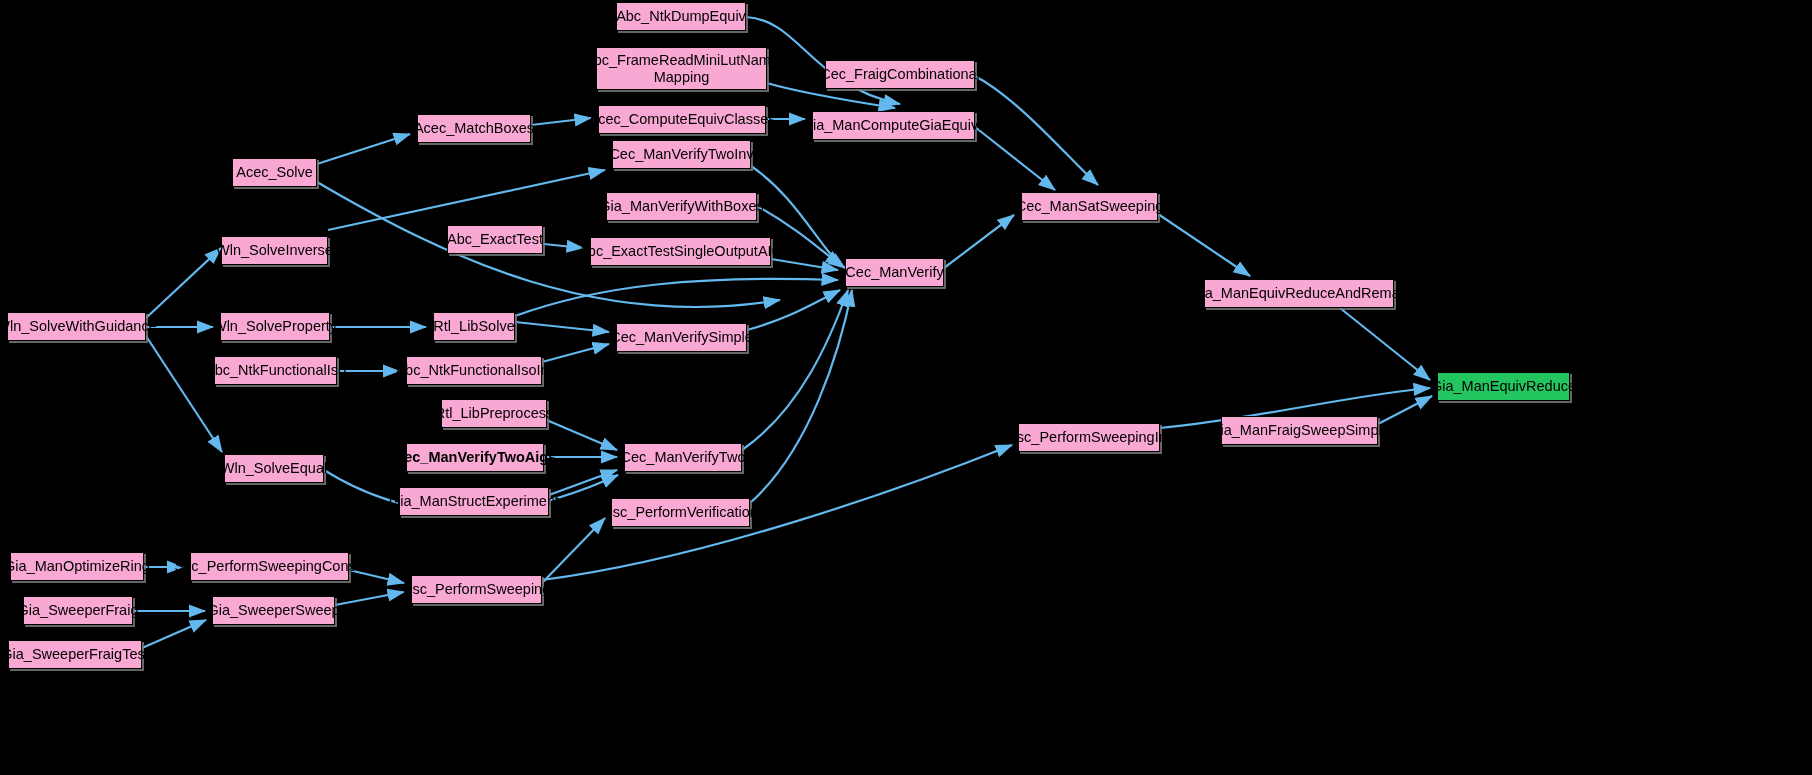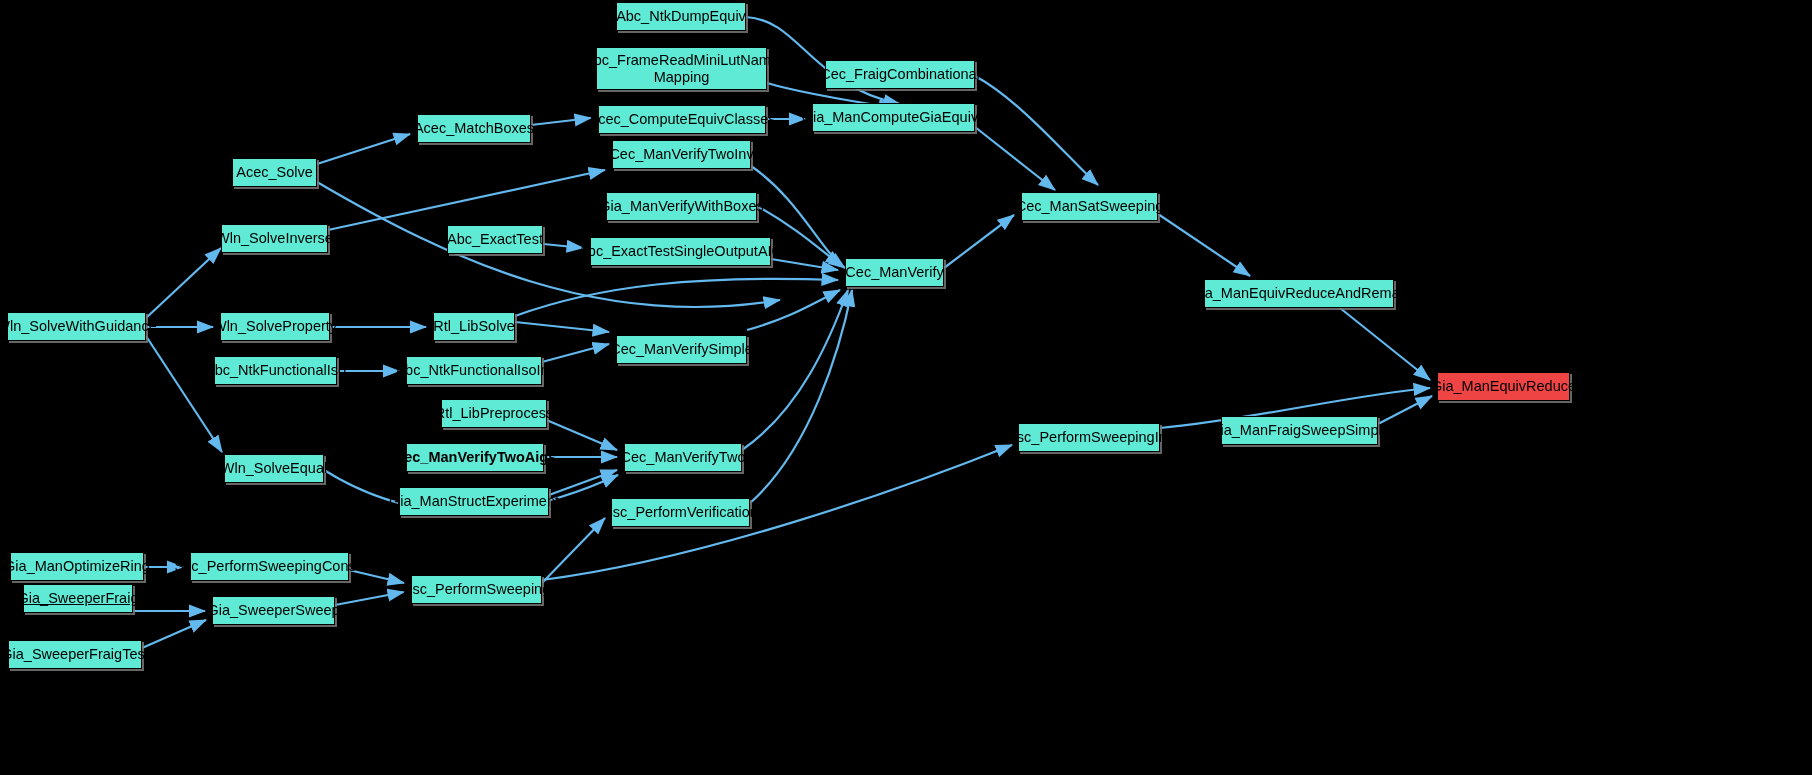--- a/index.html
+++ b/index.html
@@ -19,36 +19,36 @@
     position: absolute;
     left: 0;
     top: 0;
     width: 1812px;
     height: 775px;
     pointer-events: none;
   }
   .node {
     position: absolute;
     box-sizing: border-box;
-    background: #5eead4;
+    background: #f9a8d4;
     border: 1px solid #000000;
     box-shadow: 2px 2px 0 rgba(120,120,120,0.85);
     color: #000000;
     font-size: 14.5px;
     line-height: 1.12;
     display: flex;
     align-items: center;
     justify-content: center;
     text-align: center;
     white-space: pre-line;
     padding: 0 5px;
     z-index: 5;
   }
   .node.highlight {
-    background: #ef4444;
+    background: #22c55e;
   }
 </style>
 </head>
 <body>
 
 <div id="canvas">
   <svg id="edge-layer" viewBox="0 0 1812 775" xmlns="http://www.w3.org/2000/svg">
     <defs>
       <marker id="arrow" markerWidth="9" markerHeight="9" refX="7.5" refY="3" orient="auto" markerUnits="strokeWidth">
         <path d="M0,0 L8,3 L0,6 z" fill="#63b8ee"></path>
@@ -96,46 +96,46 @@
         <path d="M1160,428 C1250,420 1350,395 1430,388" fill="none" stroke="#63b8ee" stroke-width="2.2" marker-end="url(#arrow)"></path>
         <path d="M1378,424 L1432,396" fill="none" stroke="#63b8ee" stroke-width="2.2" marker-end="url(#arrow)"></path>
       </g>
   </svg>
   <div id="nodes-group">
       <div class="node" style="left: 616px; top: 2px; width: 130px; height: 29px;">Abc_NtkDumpEquiv</div>
       <div class="node" style="left: 596px; top: 47px; width: 171px; height: 43px;">Abc_FrameReadMiniLutName
 Mapping</div>
       <div class="node" style="left: 825px; top: 60px; width: 150px; height: 29px;">Cec_FraigCombinational</div>
       <div class="node" style="left: 598px; top: 105px; width: 168px; height: 29px;">Acec_ComputeEquivClasses</div>
-      <div class="node" style="left: 812px; top: 103px; width: 163px; height: 29px;">Gia_ManComputeGiaEquivs</div>
+      <div class="node" style="left: 812px; top: 111px; width: 163px; height: 29px;">Gia_ManComputeGiaEquivs</div>
       <div class="node" style="left: 417px; top: 114px; width: 114px; height: 29px;">Acec_MatchBoxes</div>
       <div class="node" style="left: 612px; top: 140px; width: 139px; height: 29px;">Cec_ManVerifyTwoInv</div>
       <div class="node" style="left: 232px; top: 158px; width: 85px; height: 29px;">Acec_Solve</div>
       <div class="node" style="left: 606px; top: 192px; width: 151px; height: 29px; text-align: center;">Gia_ManVerifyWithBoxes</div>
       <div class="node" style="left: 1021px; top: 192px; width: 137px; height: 29px;">Cec_ManSatSweeping</div>
-      <div class="node" style="left: 221px; top: 224px; width: 107px; height: 29px;">Wln_SolveInverse</div>
+      <div class="node" style="left: 221px; top: 236px; width: 107px; height: 29px;">Wln_SolveInverse</div>
       <div class="node" style="left: 428px; top: 225px; width: 96px; height: 29px; margin-left: 19px;">Abc_ExactTest</div>
       <div class="node" style="left: 590px; top: 237px; width: 181px; height: 29px;">Abc_ExactTestSingleOutputAIG</div>
       <div class="node" style="left: 845px; top: 258px; width: 99px; height: 29px;">Cec_ManVerify</div>
       <div class="node" style="left: 1204px; top: 279px; width: 190px; height: 29px;">Gia_ManEquivReduceAndRemap</div>
       <div class="node" style="left: 7px; top: 312px; width: 139px; height: 29px;">Wln_SolveWithGuidance</div>
       <div class="node" style="left: 220px; top: 312px; width: 110px; height: 29px;">Wln_SolveProperty</div>
       <div class="node" style="left: 433px; top: 312px; width: 82px; height: 29px;">Rtl_LibSolve</div>
-      <div class="node" style="left: 616px; top: 323px; width: 131px; height: 29px; margin-top: 12px;">Cec_ManVerifySimple</div>
+      <div class="node" style="left: 616px; top: 323px; width: 131px; height: 29px;">Cec_ManVerifySimple</div>
       <div class="node" style="left: 214px; top: 356px; width: 123px; height: 29px;">Abc_NtkFunctionalIso</div>
       <div class="node" style="left: 406px; top: 356px; width: 136px; height: 29px;">Abc_NtkFunctionalIsoInt</div>
       <div class="node highlight" style="left: 1437px; top: 372px; width: 133px; height: 29px;">Gia_ManEquivReduce</div>
       <div class="node" style="left: 441px; top: 399px; width: 106px; height: 29px;">Rtl_LibPreprocess</div>
       <div class="node" style="left: 1221px; top: 416px; width: 157px; height: 29px;">Gia_ManFraigSweepSimple</div>
       <div class="node" style="left: 1018px; top: 423px; width: 142px; height: 29px;">Ssc_PerformSweepingInt</div>
       <div class="node" style="left: 406px; top: 443px; width: 138px; height: 29px; font-weight: bold;">Cec_ManVerifyTwoAigs</div>
       <div class="node" style="left: 624px; top: 443px; width: 118px; height: 29px;">Cec_ManVerifyTwo</div>
       <div class="node" style="left: 224px; top: 454px; width: 100px; height: 29px; text-align: right;">Wln_SolveEqual</div>
       <div class="node" style="left: 399px; top: 487px; width: 150px; height: 29px;">Gia_ManStructExperiment</div>
       <div class="node" style="left: 611px; top: 498px; width: 139px; height: 29px;">Ssc_PerformVerification</div>
       <div class="node" style="left: 10px; top: 552px; width: 134px; height: 29px;">Gia_ManOptimizeRing</div>
       <div class="node" style="left: 190px; top: 552px; width: 159px; height: 29px;">Ssc_PerformSweepingConstr</div>
       <div class="node" style="left: 411px; top: 575px; width: 131px; height: 29px;">Ssc_PerformSweeping</div>
-      <div class="node" style="left: 23px; top: 584px; width: 110px; height: 29px; text-decoration: underline;">Gia_SweeperFraig</div>
+      <div class="node" style="left: 23px; top: 596px; width: 110px; height: 29px;">Gia_SweeperFraig</div>
       <div class="node" style="left: 212px; top: 596px; width: 123px; height: 29px;">Gia_SweeperSweep</div>
       <div class="node" style="left: 8px; top: 640px; width: 134px; height: 29px;">Gia_SweeperFraigTest</div>
     </div>
 </div>
 
 </body></html>

